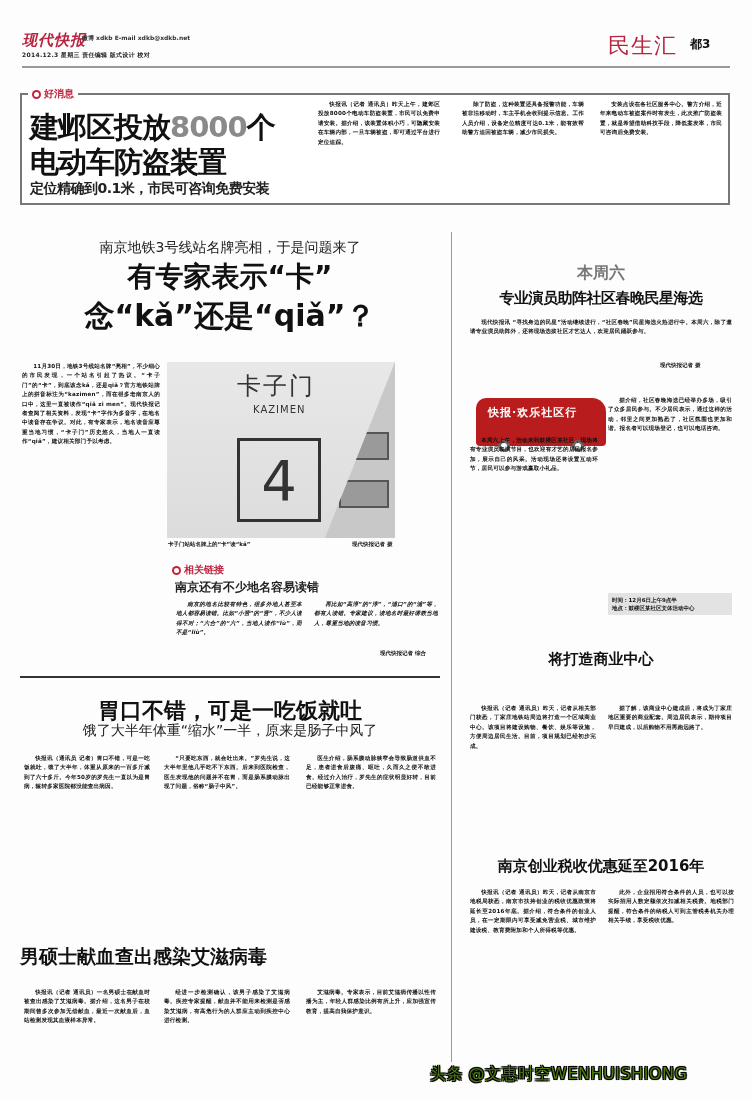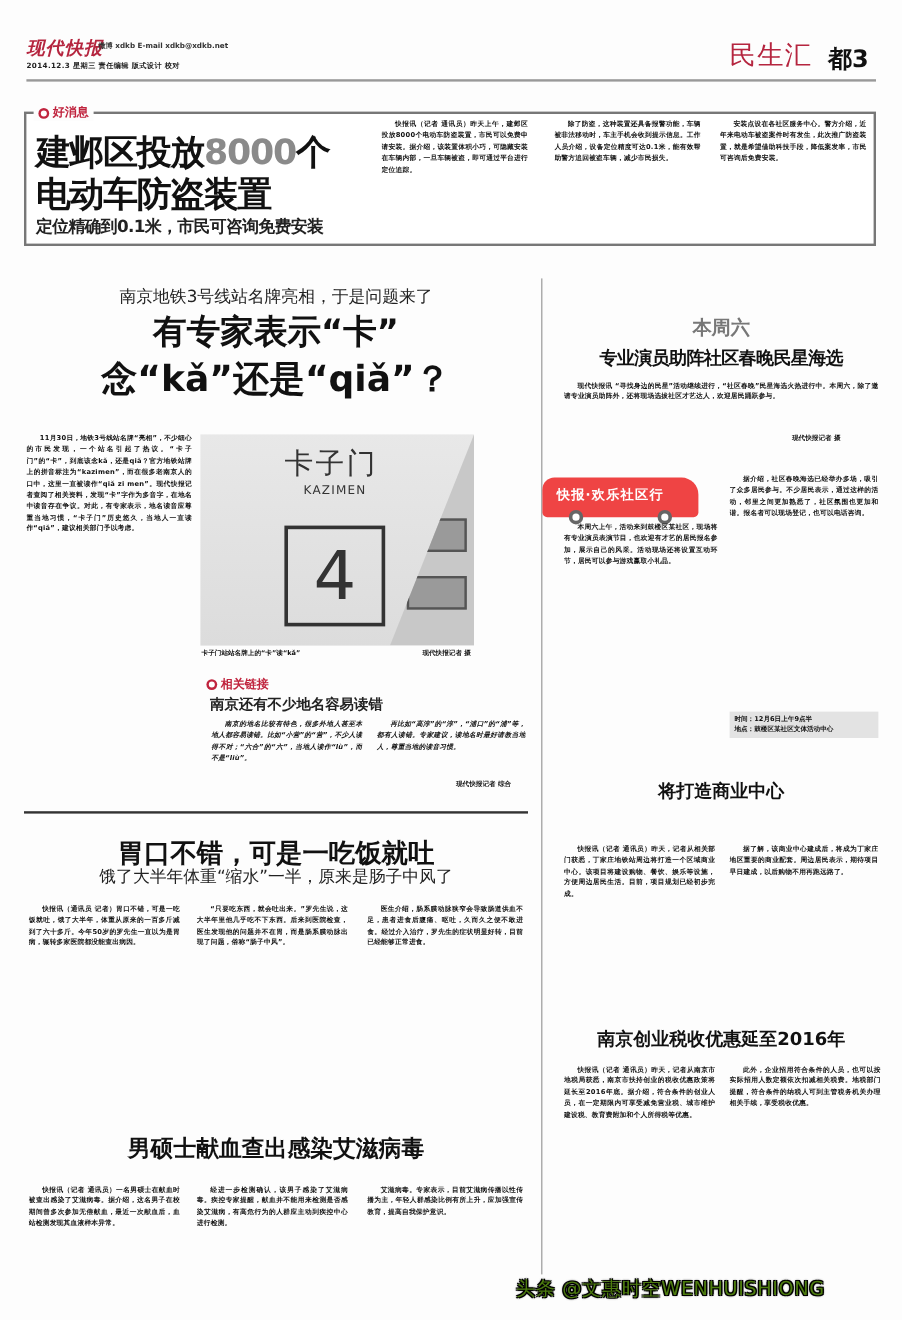--- a/index.html
+++ b/index.html
@@ -3,21 +3,21 @@
 <meta charset="utf-8">
 <style>
 *{box-sizing:border-box;margin:0;padding:0}
 html,body{width:752px;height:1100px;background:#fdfdfd;overflow:hidden}
 body{position:relative;font-family:"DejaVu Sans",sans-serif;color:#111}
 .abs{position:absolute}
 .masthead-logo{left:22px;top:31px;font-family:"DejaVu Serif",serif;font-weight:bold;font-style:italic;color:#b5253f;font-size:15px;letter-spacing:1px}
 .masthead-meta{left:82px;top:34px;font-size:6px;color:#333;font-weight:bold}
 .masthead-date{left:22px;top:51px;font-size:6px;color:#222;font-weight:bold;letter-spacing:.3px}
 .section-name{left:608px;top:31px;font-size:22px;color:#b5253f;letter-spacing:1px}
-.page-num{left:690px;top:36px;font-size:20px;font-weight:bold;color:#111}
+.page-num{left:690px;top:36px;font-size:12px;font-weight:bold;color:#111}
 .top-rule{left:22px;top:66px;width:708px;height:2px;background:#999}
 .box{left:20px;top:93px;width:710px;height:112px;border:2px solid #777;background:#fff}
 .tag{display:inline-flex;align-items:center;gap:3px;color:#c0243e;font-size:10px;font-weight:bold;background:#fdfdfd;padding:0 4px}
 .tag .dot{width:9px;height:9px;border-radius:50%;background:#c0243e;position:relative}
 .tag .dot::after{content:"";position:absolute;left:2px;top:2px;width:5px;height:5px;border-radius:50%;background:#fff}
 .tag1{left:28px;top:87px}
 .h-8000{left:30px;top:108px;font-size:29px;font-weight:bold;letter-spacing:-1px;white-space:nowrap}
 .h-8000 .num{color:#8a8a8a}
 .h-8000b{left:30px;top:143px;font-size:29px;font-weight:bold;letter-spacing:-1px}
 .sub-8000{left:30px;top:180px;font-size:14px;font-weight:bold;color:#222;letter-spacing:-.5px}
@@ -34,29 +34,29 @@
 .photo .sign-box{position:absolute;left:70px;top:76px;width:84px;height:84px;border:3px solid #333;display:flex;align-items:center;justify-content:center;font-size:56px;color:#333}
 .photo .bldg{position:absolute;right:0;top:0;width:70px;height:176px;background:#c8c8c8;clip-path:polygon(100% 0,100% 100%,0 100%)}
 .photo .bldg::before{content:"";position:absolute;right:6px;top:70px;width:40px;height:24px;border:2px solid #555;background:#9a9a9a}
 .photo .bldg::after{content:"";position:absolute;right:6px;top:118px;width:46px;height:24px;border:2px solid #555;background:#9a9a9a}
 .caption{font-size:5.5px;font-weight:bold;color:#111}
 .tag2{left:168px;top:563px}
 .h-diming{left:175px;top:579px;font-size:12px;color:#222;font-weight:bold}
 .italic-col{font-style:italic}
 .h-sat{left:458px;top:263px;width:286px;text-align:center;font-size:16px;font-weight:bold;color:#777}
 .h-sat2{left:458px;top:289px;width:286px;text-align:center;font-size:15px;font-weight:bold;letter-spacing:-.5px}
-.bus{left:452px;top:398px;width:130px;height:33px;background:#ef4444;border-radius:10px 14px 4px 4px}
+.bus{left:476px;top:398px;width:130px;height:48px;background:#b91c1c;border-radius:10px 14px 4px 4px}
 .bus span{position:absolute;left:12px;top:7px;color:#fff;font-size:11px;font-weight:bold;letter-spacing:1px}
 .bus .w1,.bus .w2{position:absolute;bottom:-6px;width:12px;height:12px;border-radius:50%;background:#fff;border:3px solid #666}
 .bus .w1{left:22px}.bus .w2{left:96px}
 .notice{left:608px;top:593px;width:124px;height:22px;background:#e3e3e3;font-size:5.5px;font-weight:bold;padding:3px 4px;line-height:8px}
 .h-ding{left:458px;top:650px;width:286px;text-align:center;font-size:15px;font-weight:bold;line-height:19px}
 .h-stomach{left:20px;top:696px;width:420px;text-align:center;font-size:22px;font-weight:bold}
 .sub-stomach{left:20px;top:722px;width:420px;text-align:center;font-size:14px;color:#222}
-.h-aids{left:20px;top:944px;width:420px;text-align:center;font-size:19px;font-weight:bold}
+.h-aids{left:20px;top:944px;width:420px;text-align:left;font-size:19px;font-weight:bold}
 .h-tax{left:458px;top:857px;width:286px;text-align:center;font-size:15px;font-weight:bold}
 .watermark{left:430px;top:1064px;font-size:16px;color:#4d7c0f;letter-spacing:.5px;text-shadow:0 0 2px #000,0 0 2px #000,1px 1px 0 #000,-1px -1px 0 #000,1px -1px 0 #000,-1px 1px 0 #000}
 </style>
 </head>
 <body>
 
 <div class="abs masthead-logo">现代快报</div>
 <div class="abs masthead-meta">微博 xdkb E-mail xdkb@xdkb.net</div>
 <div class="abs masthead-date">2014.12.3 星期三 责任编辑 版式设计 校对</div>
 <div class="abs section-name">民生汇</div>

